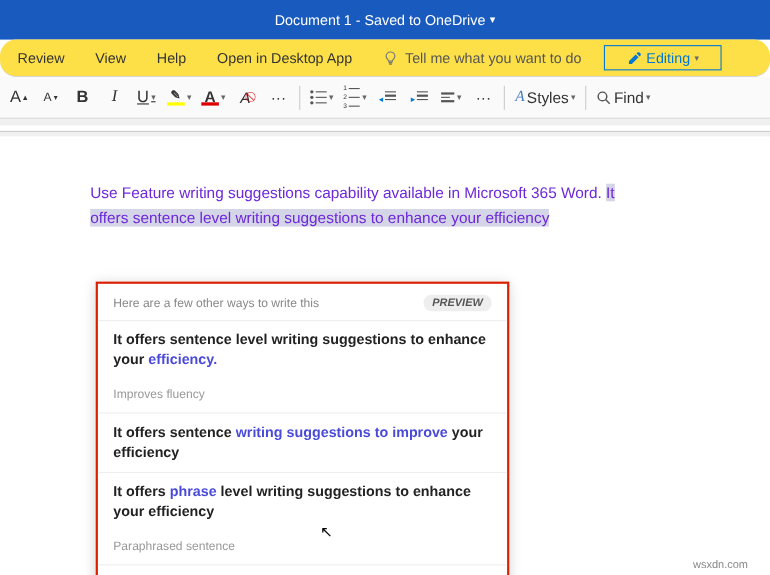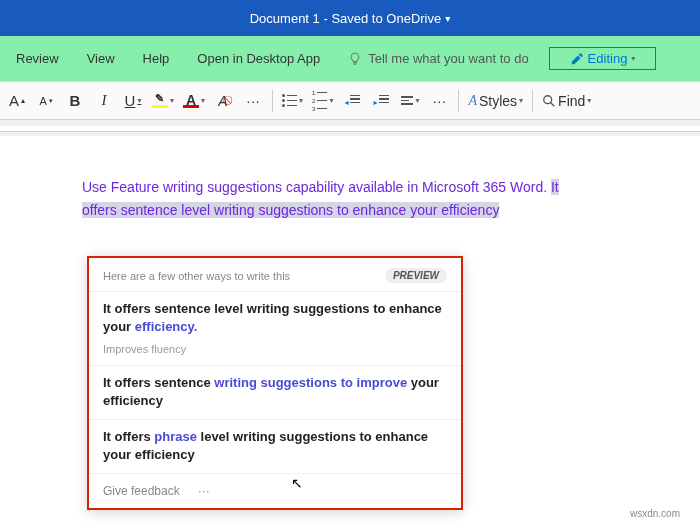--- a/index.html
+++ b/index.html
@@ -1,19 +1,19 @@
 <!DOCTYPE html>
 <html><head>
 <meta charset="utf-8">
 <style>
 * { margin:0; padding:0; box-sizing:border-box; font-family:"Segoe UI",sans-serif; }
 body { background:#fff; width:700px; height:523px; overflow:hidden; position:relative; }
 .title-bar { background:#185abd; color:#fff; height:36px; display:flex; align-items:center; justify-content:center; font-size:13px; }
 .title-bar .chev { margin-left:4px; font-size:10px; }
-.menu-bar { height:46px; border-bottom:1px solid #d4d4d4; display:flex; align-items:center; padding:0 2px; font-size:13px; background:#86efac; }
+.menu-bar { height:34px; border-bottom:1px solid #d4d4d4; display:flex; align-items:center; padding:0 2px; font-size:13px; background:#fde047;border-radius:15px; }
 .menu-item { padding:0 14px; color:#333; cursor:pointer; }
 .open-desktop { padding:0 14px; color:#333; cursor:pointer; }
 .search-prompt { display:flex; align-items:center; padding:0 14px; color:#555; cursor:pointer; gap:6px; }
 .bulb { width:14px; height:14px; }
 .editing-btn { display:flex; align-items:center; border:1px solid #0078d4; padding:3px 20px; gap:4px; color:#0078d4; cursor:pointer; margin-left:6px; font-size:13px; }
 .ribbon { height:38px; border-bottom:1px solid #d4d4d4; display:flex; align-items:center; background:#fafafa; padding:0 3px; gap:1px; }
 .tool { min-width:28px; height:28px; display:flex; align-items:center; justify-content:center; cursor:pointer; font-size:14px; color:#333; padding:0 4px; gap:2px; }
 .tool.bold { font-weight:700; font-size:15px; }
 .tool.italic { font-style:italic; font-family:serif; font-size:15px; }
 .tool.underline { text-decoration:underline; font-size:15px; }
@@ -37,21 +37,21 @@
 .page { background:#fff; margin-top:4px; height:100%; padding:40px 60px 20px 82px; position:relative; }
 .doc-text { font-size:14px; font-family:Calibri,"Segoe UI",sans-serif; line-height:1.6; color:#6d28d9; }
 .highlighted { background:#d5d5e8; }
 .suggest-card { position:absolute; left:87px; top:256px; width:376px; background:#fff; box-shadow:0 2px 12px rgba(0,0,0,.18); border:2px solid #d92000; }
 .card-hdr { display:flex; align-items:center; justify-content:space-between; padding:10px 14px 8px; }
 .card-hdr-text { font-size:11px; color:#888; }
 .preview-badge { font-size:10px; background:#eee; border-radius:10px; padding:2px 8px; color:#555; font-weight:600;font-style:italic; }
 .sug-item { padding:8px 14px 10px; border-top:1px solid #eee; cursor:pointer; }
 .sug-text { font-size:13px; color:#222; font-weight:600; line-height:1.35; }
 .sug-text .em { color:#4a4ad8;margin-top:46px; }
-.sug-sub { font-size:11px; color:#999; margin-top:8px; }
+.sug-sub { font-size:11px; color:#999; margin-top:18px; }
 .feedback-row { border-top:1px solid #eee; padding:10px 14px; font-size:12px; color:#888; display:flex; align-items:center; gap:18px; }
 .cursor-ptr { position:absolute; left:291px; top:475px; font-size:14px; color:#000; pointer-events:none; }
 .watermark { position:absolute; right:20px; bottom:4px; font-size:10px; color:#888; }
 </style>
 </head>
 <body>
 
 <div class="title-bar">
   <span>Document 1</span>
   <span>&nbsp;-&nbsp;</span>
@@ -207,20 +207,21 @@
   </div>
   <div class="sug-item">
     <div class="sug-text"><span>It offers sentence level writing suggestions to enhance your </span><span class="em">efficiency.</span><span></span></div>
     <div class="sug-sub">Improves fluency</div>
   </div>
   <div class="sug-item">
     <div class="sug-text"><span>It offers sentence </span><span class="em">writing suggestions to improve</span><span> your efficiency</span></div>
   </div>
   <div class="sug-item">
     <div class="sug-text"><span>It offers </span><span class="em">phrase</span><span> level writing suggestions to enhance your efficiency</span></div>
+    <div class="sug-sub">Paraphrased sentence</div>
   </div>
   <div class="feedback-row">
     <span>Give feedback</span>
     <span>···</span>
   </div>
 </div>
 
 <div class="cursor-ptr">↖</div>
 <div class="watermark">wsxdn.com</div>
 

